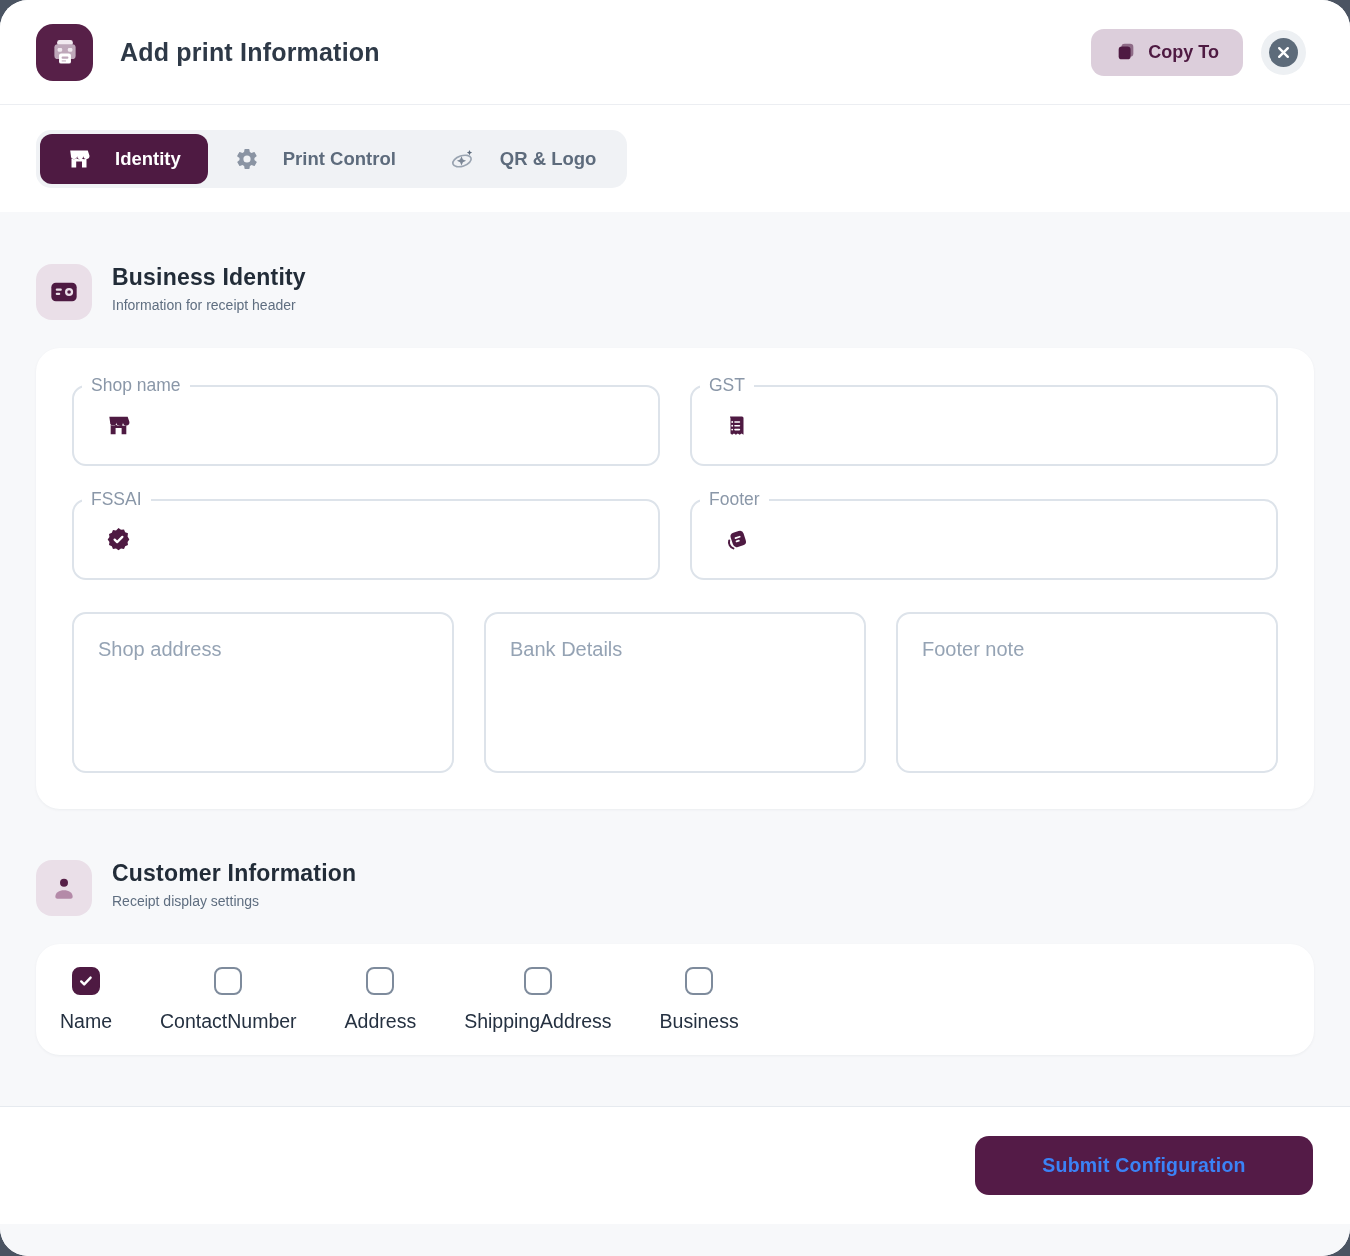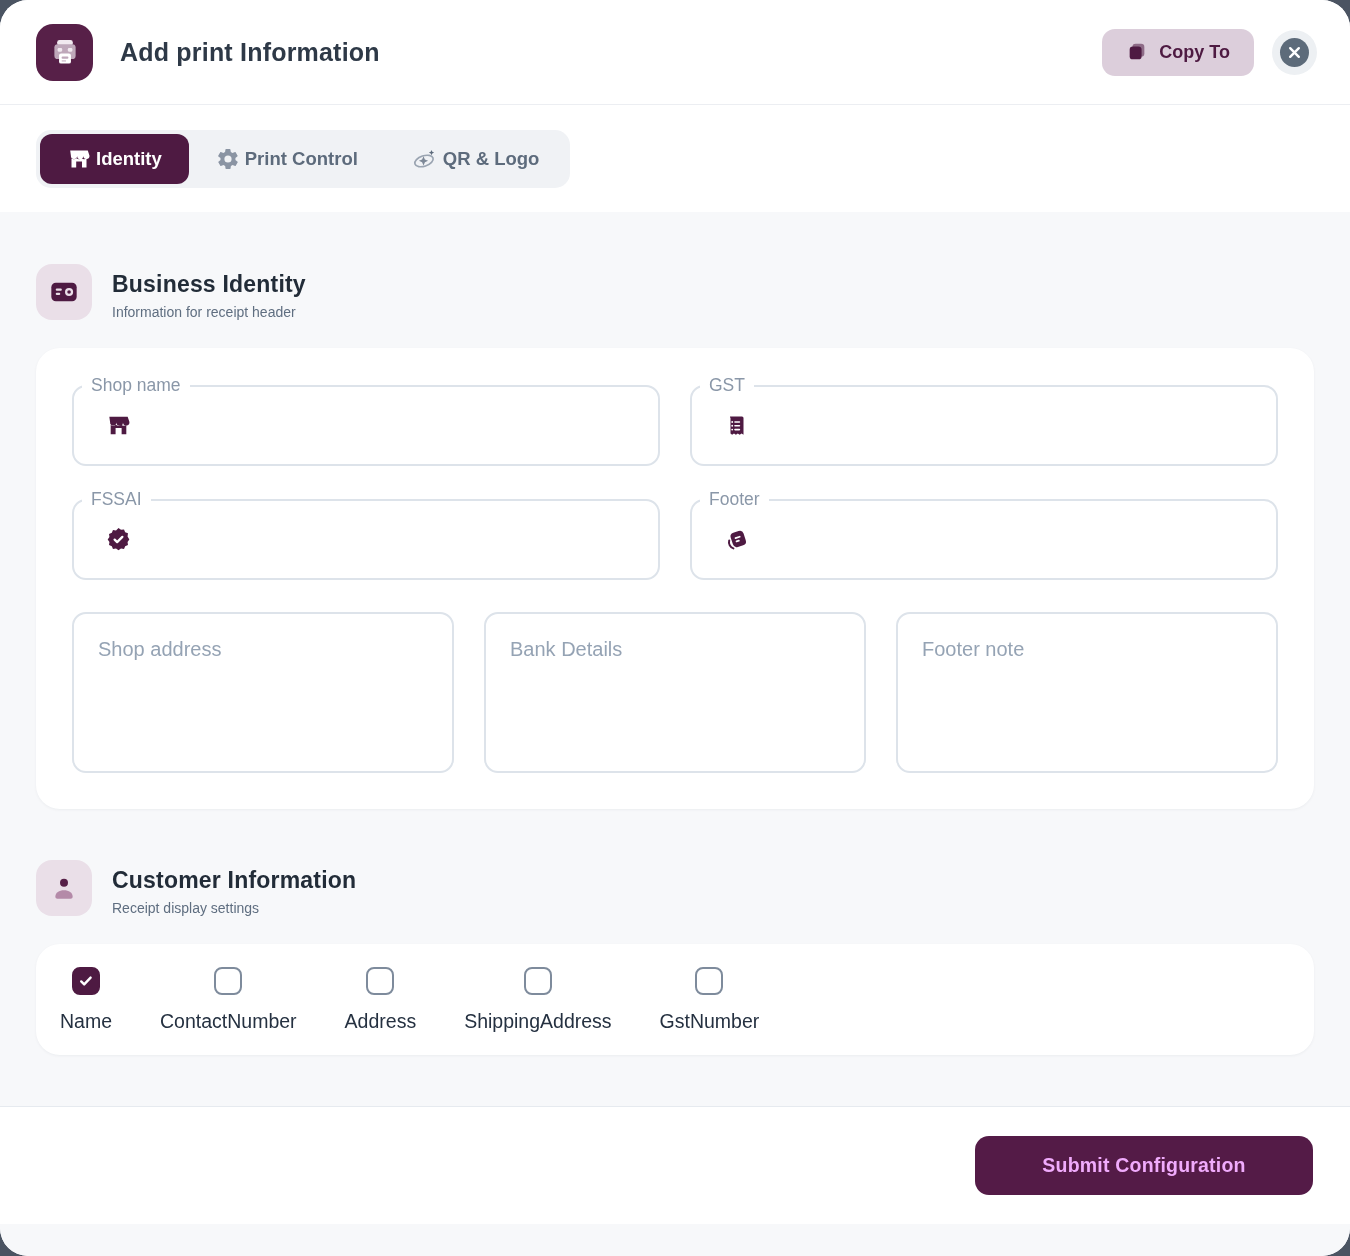--- a/index.html
+++ b/index.html
@@ -13,21 +13,21 @@
     width: 1350px; height: 1256px;
     background: #ffffff;
     border-radius: 28px;
     overflow: hidden;
     display: flex; flex-direction: column;
   }
   
   .hdr {
     height: 105px; flex: 0 0 auto;
     display: flex; align-items: center;
-    padding: 0 33px 0 36px;
+    padding: 0 44px 0 36px;
     background: #fff;
     border-bottom: 1px solid #eceef2;
     justify-content: flex-end;
   }
   .hdr-ic {
     width: 57px; height: 57px; border-radius: 17px;
     background: #572048;
     display: flex; align-items: center; justify-content: center;
     flex: 0 0 auto;
   }
@@ -59,33 +59,33 @@
   .tabs-wrap {
     height: 107px; flex: 0 0 auto; background: #fff;
     display: flex; align-items: center; padding: 0 36px;
   }
   .tabs {
     background: #f0f2f5; border-radius: 15px;
     display: inline-flex; align-items: center;
     padding: 4px; height: 58px;
   }
   .tab {
-    display: flex; align-items: center; gap: 5px;
+    display: flex; align-items: center; gap: 24px;
     padding: 0 27px; height: 50px;
     border-radius: 12px; border: none; background: transparent;
     font-family: inherit; font-size: 18.5px; font-weight: bold; color: #5d6b7c;
     cursor: pointer;
   }
   .tab.active { background: #4e1a42; color: #ffffff; }
   
   .body {
     flex: 1 1 auto; background: #f7f8fa;
     padding: 52px 36px 0 36px; overflow: hidden;
   }
-  .sec-head { display: flex; align-items: flex-end; gap: 20px; }
+  .sec-head { display: flex; align-items: flex-start; gap: 20px; }
   .sec-ic {
     width: 56px; height: 56px; border-radius: 16px;
     background: #eadfe8; flex: 0 0 auto;
     display: flex; align-items: center; justify-content: center;
   }
   .sec-title { font-size: 23px; font-weight: bold; color: #222c38; letter-spacing: .2px; }
   .sec-sub { font-size: 14px; color: #5f6e80; margin-top: 6px; }
   .card {
     background: #fff; border-radius: 24px;
     box-shadow: 0 1px 3px rgba(25,35,50,.05);
@@ -135,21 +135,21 @@
   .cb-label { font-size: 19.5px; color: #253141; }
   
   .ftr {
     height: 118px; flex: 0 0 auto; background: #fff;
     border-top: 1px solid #e6eaef;
     display: flex; align-items: center; justify-content: flex-end;
     padding-right: 37px;
   }
   .submit-btn {
     width: 338px; height: 59px;
-    background: #541b47; color: #f0abfc;
+    background: #541b47; color: #3b82f6;
     border: none; border-radius: 14px; cursor: pointer;
     font-family: inherit; font-size: 19.5px; font-weight: bold;
     letter-spacing: .2px;
   }
   .bottom-strip { height: 32px; flex: 0 0 auto; background: #f7f8fa; }
 </style>
 </head>
 <body>
 
 <div class="modal">
@@ -335,21 +335,21 @@
       <label class="cb-item">
         <span class="cb-box">
           
         </span>
         <span class="cb-label">ShippingAddress</span>
       </label>
       <label class="cb-item">
         <span class="cb-box">
           
         </span>
-        <span class="cb-label">GstNumber</span>
+        <span class="cb-label">Business</span>
       </label>
     </div>
 
   </div>
 
   <div class="ftr">
     <button class="submit-btn">Submit Configuration</button>
   </div>
   <div class="bottom-strip"></div>
 

